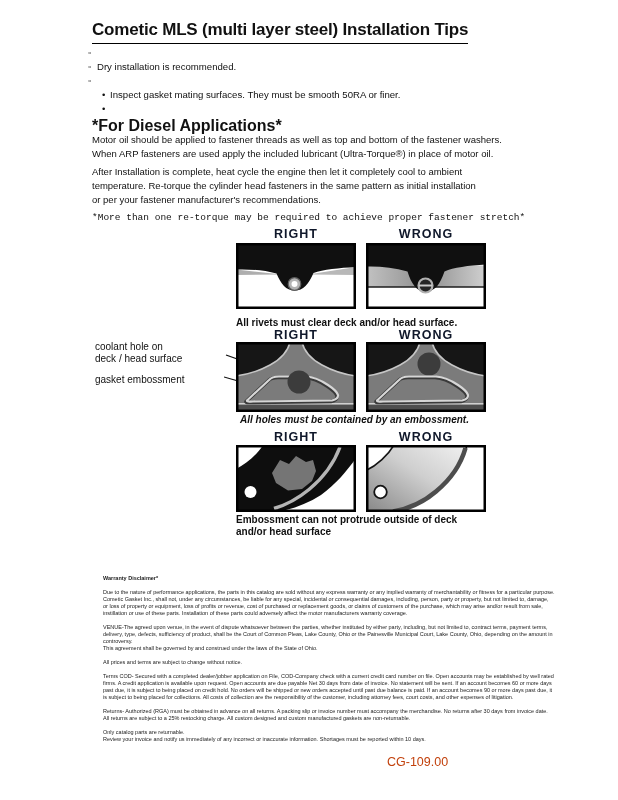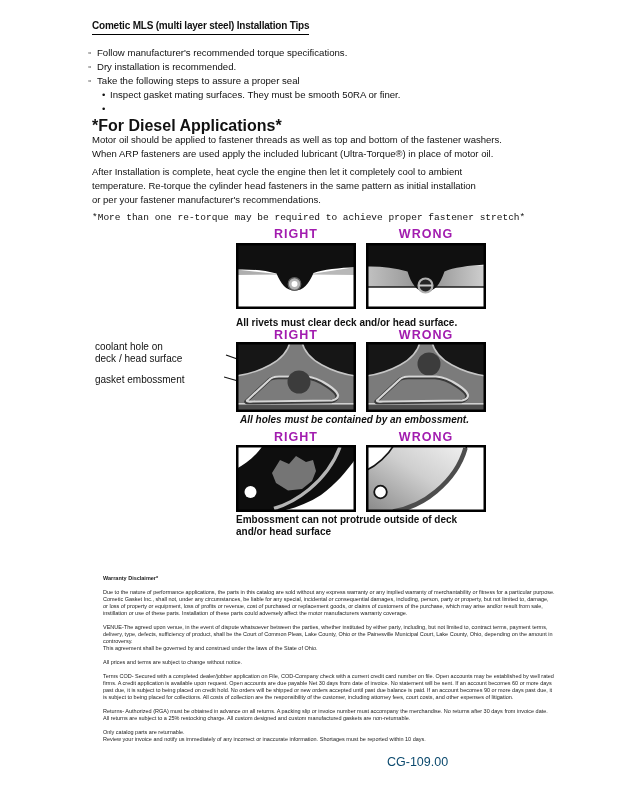--- a/index.html
+++ b/index.html
@@ -1,70 +1,68 @@
 <!DOCTYPE html>
 <html><head>
 <meta charset="utf-8">
 <style>
   html,body{margin:0;padding:0;}
   body{width:618px;height:800px;background:#ffffff;position:relative;overflow:hidden;
        font-family:"Liberation Sans",sans-serif;color:#111;}
   .abs{position:absolute;}
   
-  .title{left:92px;top:20px;font-size:10px;font-weight:bold;letter-spacing:-0.2px;
+  .title{left:92px;top:20px;font-size:17px;font-weight:bold;letter-spacing:-0.2px;
          border-bottom:1.5px solid #000;padding-bottom:3px;white-space:nowrap;}
   
   .bullets{left:88px;top:46px;font-size:9.6px;line-height:14px;width:470px;}
   .brow{display:flex;}
   .bmark{width:9px;flex:0 0 9px;text-align:left;}
   .brow.sub{margin-left:14px;}
   .brow.sub .bmark{width:8px;flex:0 0 8px;}
   
   .dheading{left:92px;top:117px;font-size:16px;font-weight:bold;}
   .bodyp{left:92px;font-size:9.5px;line-height:14px;width:480px;white-space:pre-line;}
   .p1{top:133px;} .p2{top:165px;} .p3{top:211px;font-family:Liberation Mono, monospace;}
   
   .dlab{width:120px;text-align:center;font-size:12.5px;font-weight:bold;
-        letter-spacing:1px;color:#a21caf;}
+        letter-spacing:1px;color:#0f172a;}
   .labL{left:236px;} .labR{left:366px;}
   .row1lab{top:227px;} .row2lab{top:328px;} .row3lab{top:430px;}
   .boxL{left:236px;} .boxR{left:366px;}
   .row1box{top:243px;} .row2box{top:342px;} .row3box{top:445px;}
   .dbox svg{display:block;}
   .caption{font-size:10px;font-weight:bold;white-space:pre-line;line-height:12px;}
   .cap1{left:236px;top:317px;} .cap2{left:240px;top:414px;font-style:italic;} .cap3{left:236px;top:514px;}
   
   .callout{font-size:10px;line-height:12px;width:130px;color:#111;}
   .co1{left:95px;top:341px;white-space:pre-line;}
   .co2{left:95px;top:374px;}
   .leader{left:224px;top:350px;}
   
   .legal{left:103px;top:575px;width:452px;font-size:5.5px;line-height:7px;color:#222;}
   .legal .lhead{font-weight:bold;margin:0 0 7px 0;}
   .legal p{margin:0 0 7px 0;white-space:pre-line;}
   
-  .footer{left:387px;top:755px;font-size:12.5px;color:#0c4a6e;}
+  .footer{left:387px;top:755px;font-size:12.5px;color:#c2410c;}
 </style>
 </head>
 <body>
 
 <div class="abs title">Cometic MLS (multi layer steel) Installation Tips</div>
 
 <div class="abs bullets">
   <div class="brow">
     <span class="bmark">◦</span>
-    <span>Follow manufacturer's recommended torque specifications.</span>
   </div>
   <div class="brow">
     <span class="bmark">◦</span>
     <span>Dry installation is recommended.</span>
   </div>
   <div class="brow">
     <span class="bmark">◦</span>
-    <span>Take the following steps to assure a proper seal</span>
   </div>
   <div class="brow sub">
     <span class="bmark">•</span>
     <span>Inspect gasket mating surfaces.  They must be smooth 50RA or finer.</span>
   </div>
   <div class="brow sub">
     <span class="bmark">•</span>
   </div>
 </div>
 

